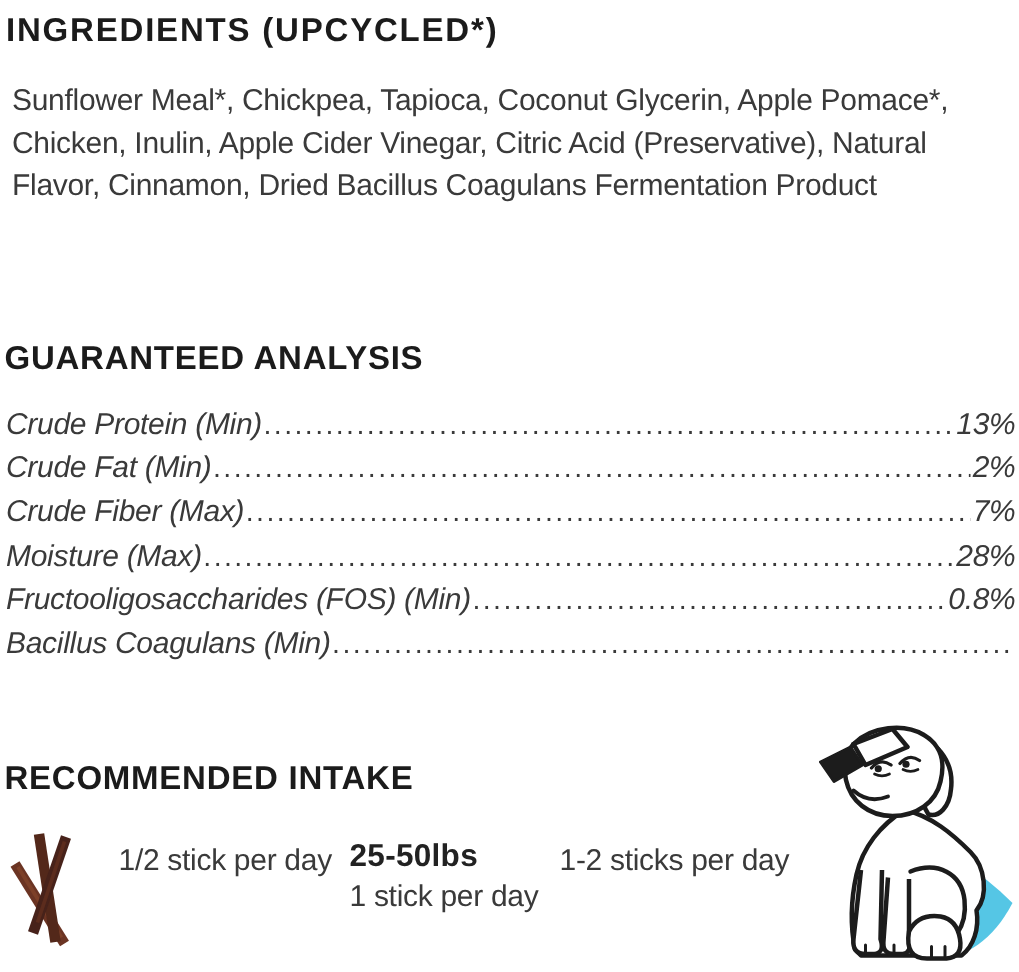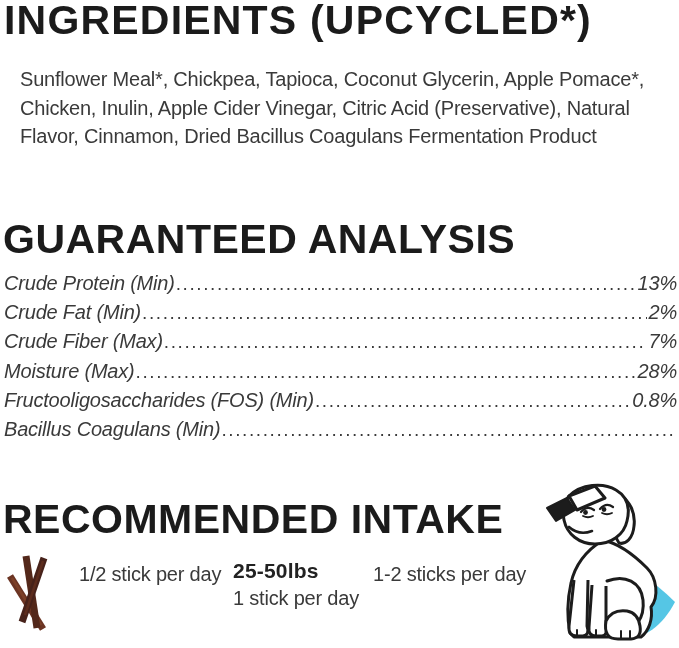--- a/index.html
+++ b/index.html
@@ -7,36 +7,36 @@
     position:relative;
     width:679px; height:648px;
     background:#ffffff;
     overflow:hidden;
     font-family:"Liberation Sans", sans-serif;
     color:#3a3a3a;
   }
   .h {
     position:absolute;
     margin:0;
-    font-size:41px;
+    font-size:22px;
     line-height:34px;
     font-weight:700;
     letter-spacing:0.5px;
     color:#1b1b1b;
     white-space:nowrap;
   }
   .h-ingredients { left:4px; top:3px; letter-spacing:1.2px; }
   .h-analysis    { left:3px; top:222px; }
   .h-intake      { left:3px; top:502px; }
 
   .ing-text {
     position:absolute;
     left:4px; top:49px;
     width:625px;
-    margin:16px;
+    margin:4px;
     font-size:20px;
     line-height:28.5px;
     letter-spacing:-0.2px;
     color:#3a3a3a;
   }
 
   .ga-rows {
     position:absolute;
     left:4px; top:269px;
     width:673px;

